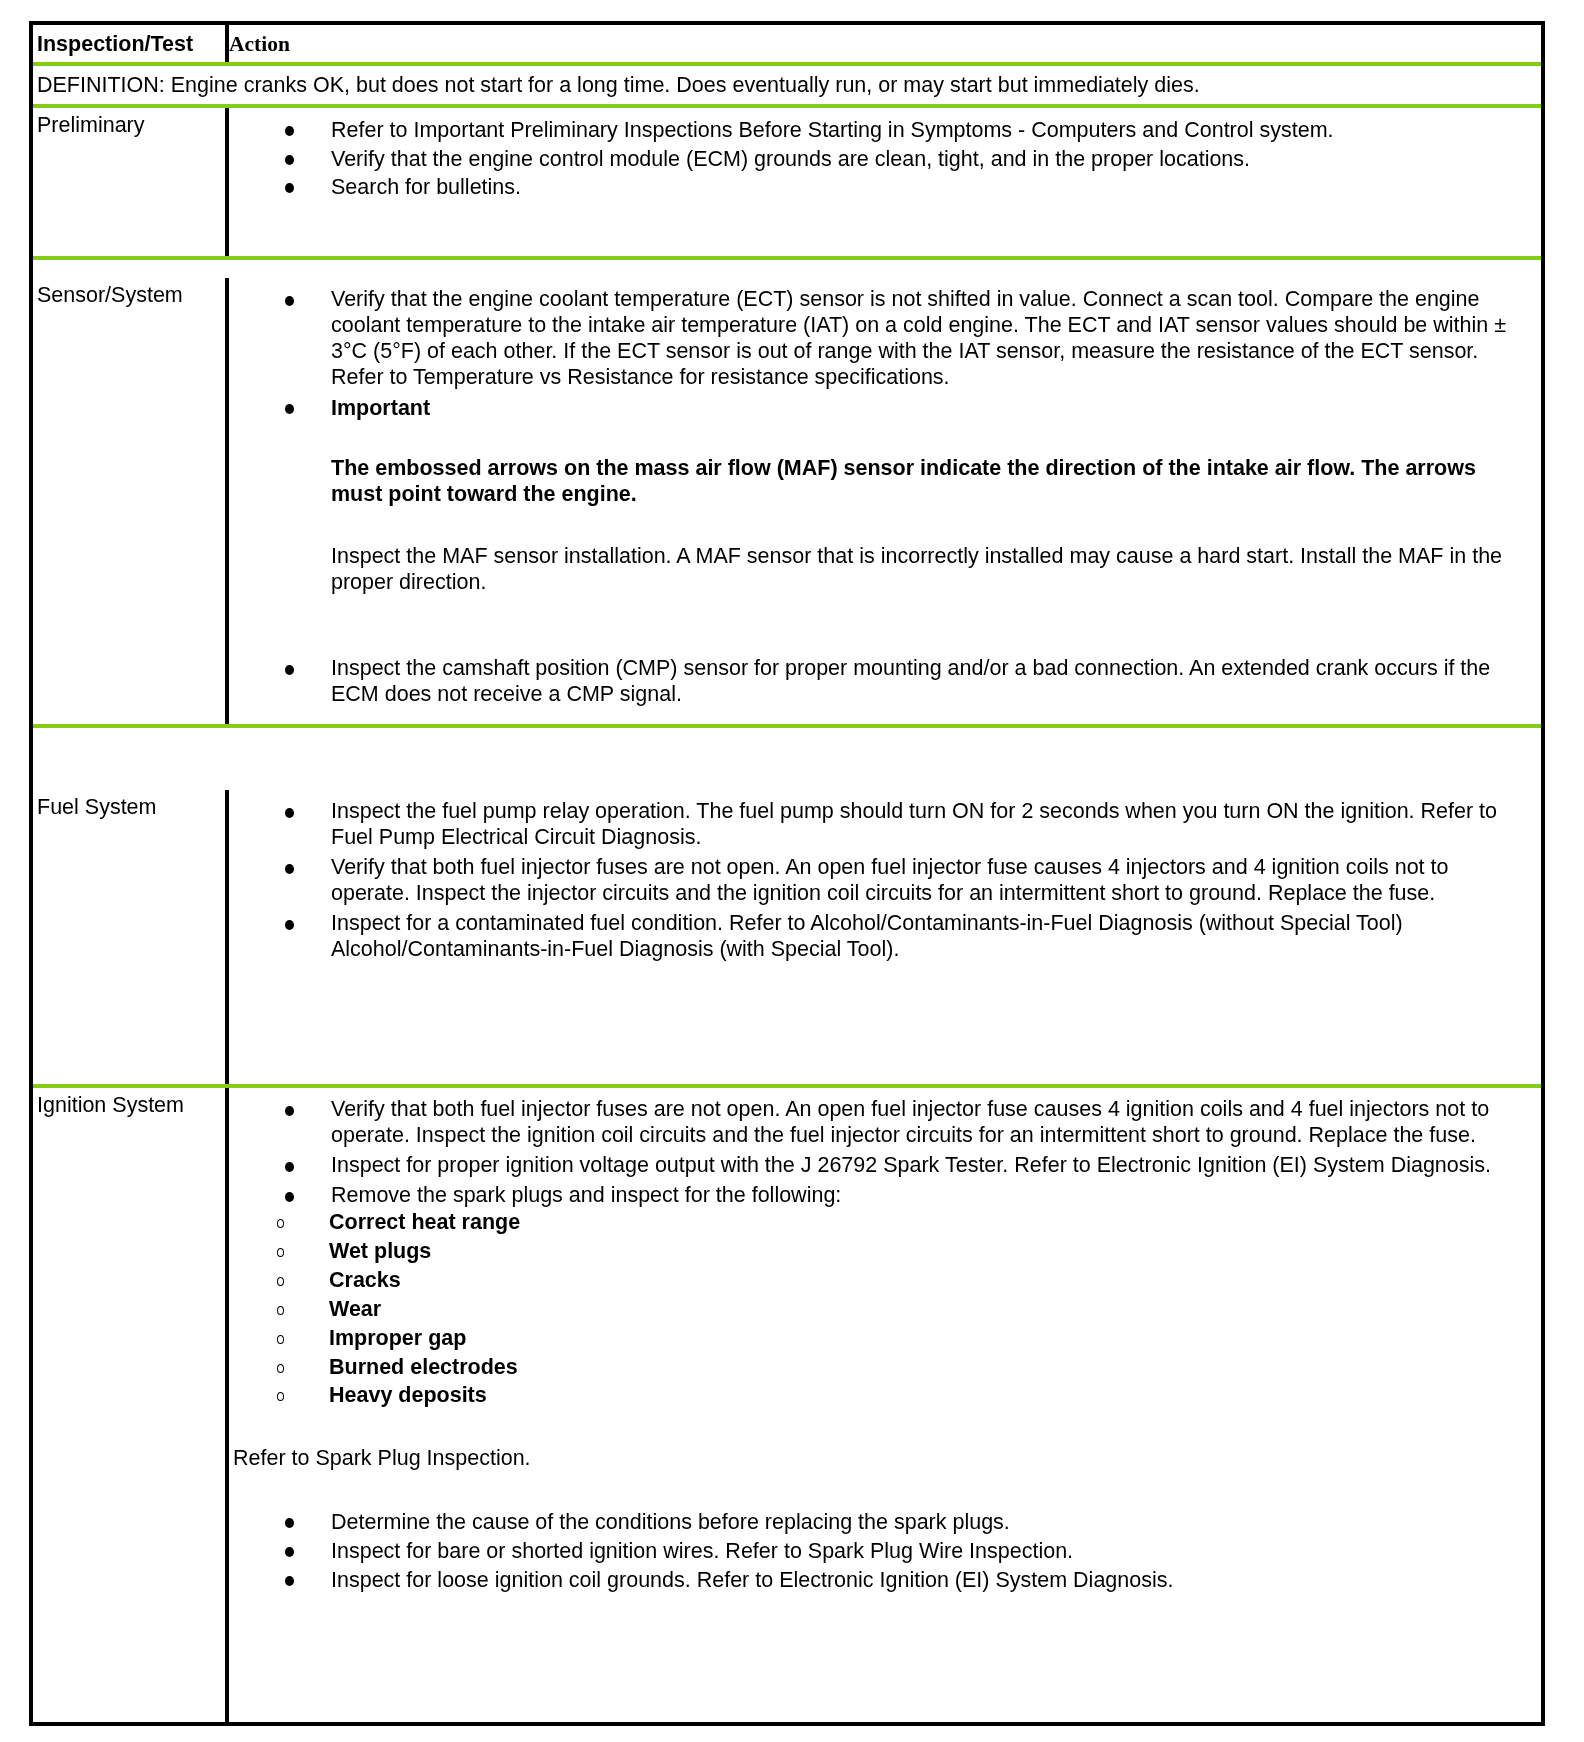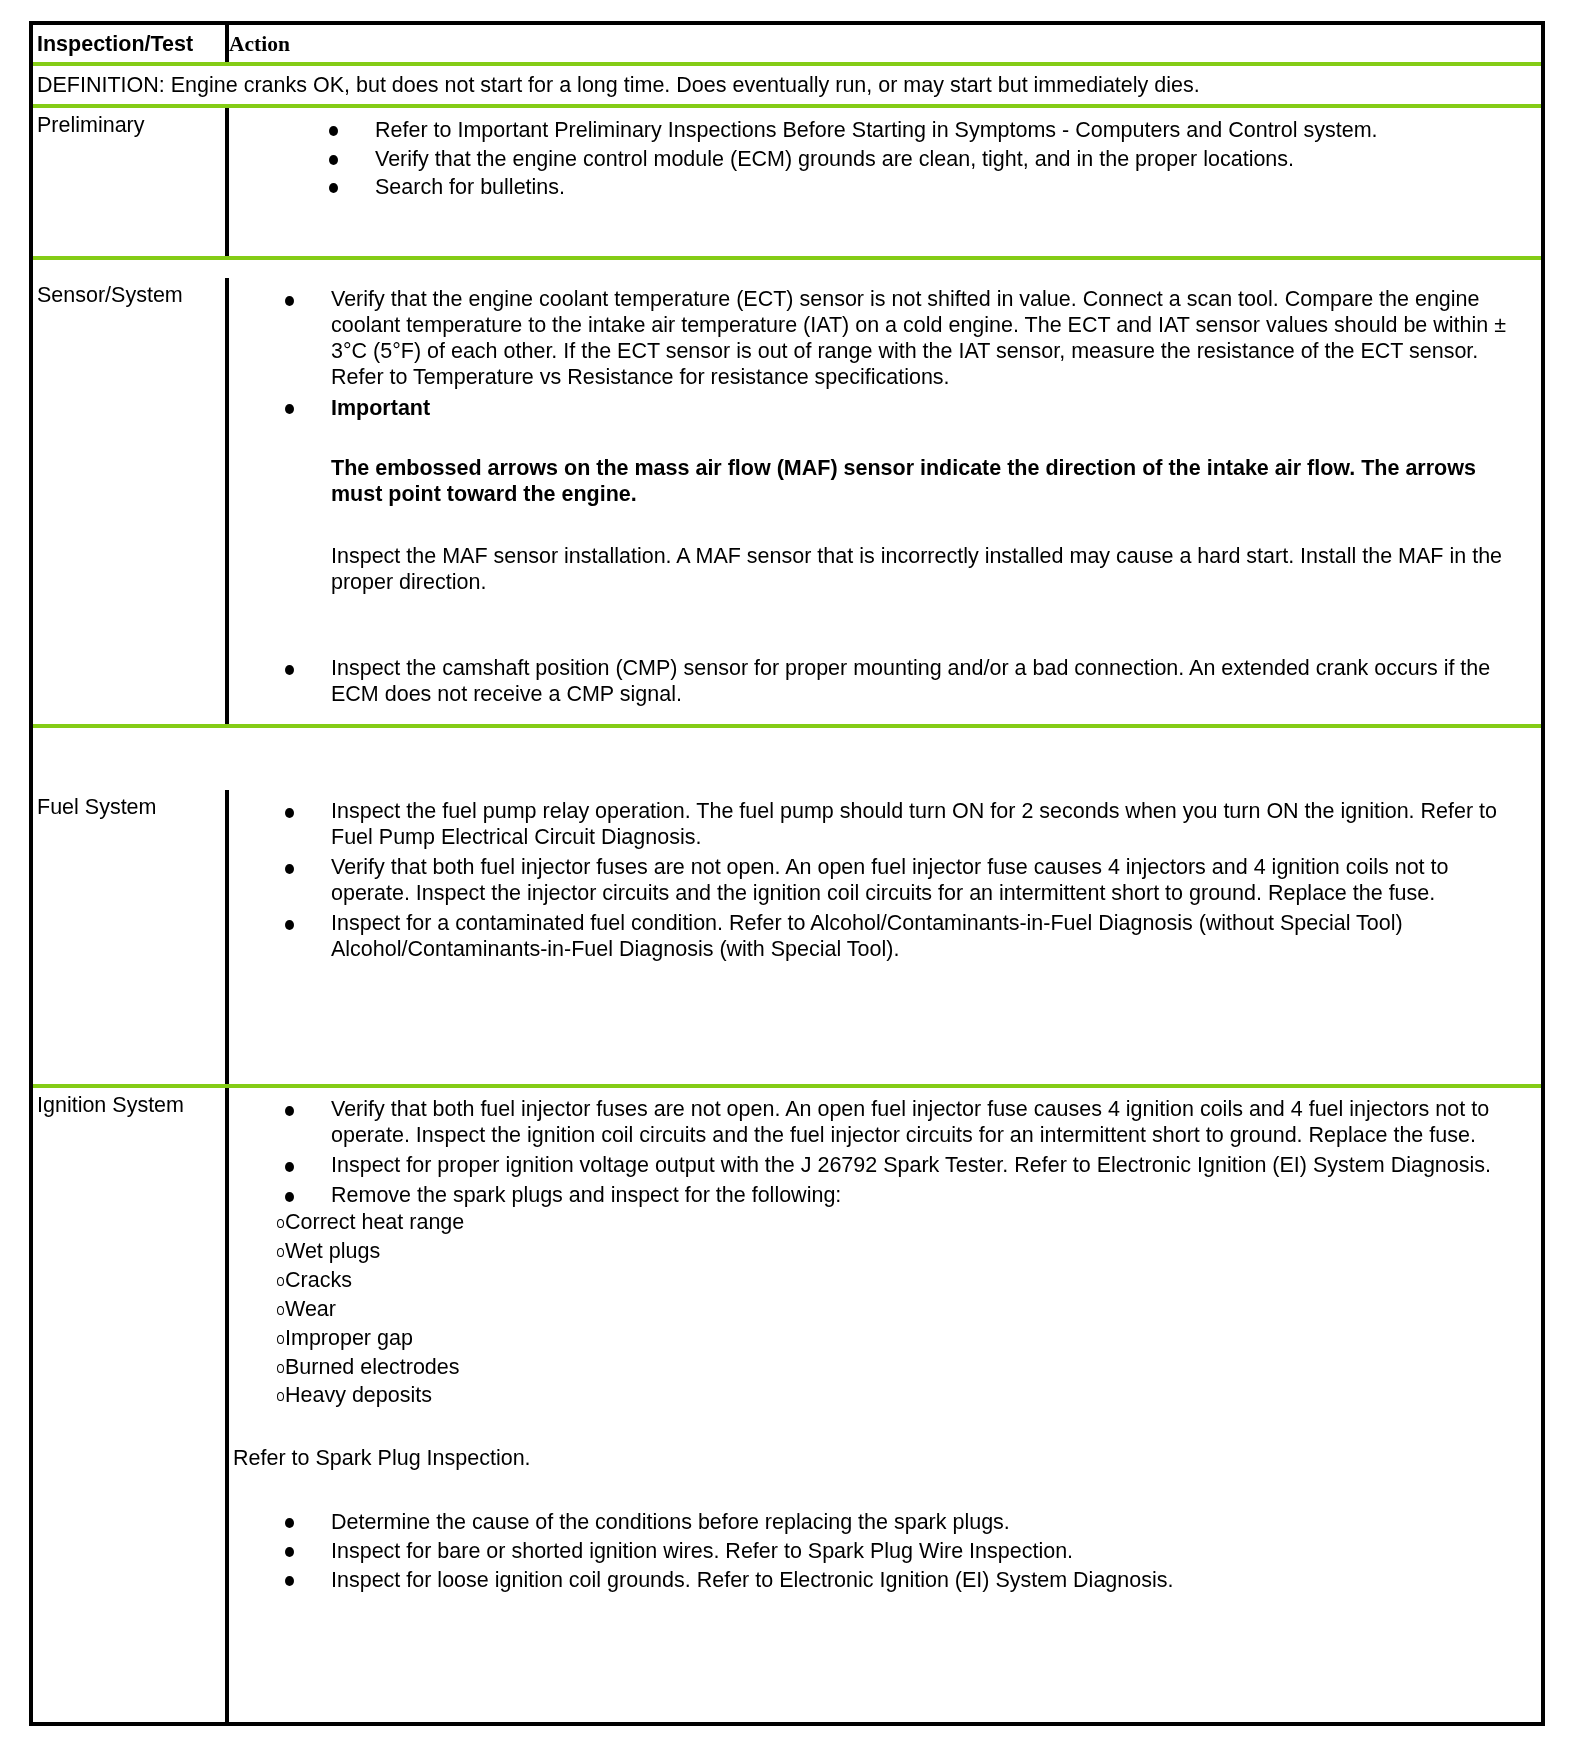--- a/index.html
+++ b/index.html
@@ -15,42 +15,42 @@
   .hdr .col-left, .hdr .col-right { font-weight: bold; padding-top: 7px; }
   .hdr .col-right { text-align: left; font-family: Liberation Serif, serif; }
   .def { padding: 6px 0 0 4px; line-height: 26px; white-space: nowrap; }
   ul.blist { list-style: none; margin: 0; padding: 0; }
   ul.blist > li { position: relative; padding-left: 102px; line-height: 28.7px; margin-right: 14px; }
   ul.blist > li::before { content: ""; position: absolute; left: 56px; top: 10px; width: 9px; height: 10px;
                           border-radius: 50%; background: #000; }
   .b { font-weight: bold; }
   .para { padding-left: 102px; line-height: 28.7px; margin-right: 14px; }
   ul.sub { list-style: none; margin: 0; padding: 0; }
-  ul.sub > li { position: relative; padding-left: 56px; line-height: 28.9px; }
+  ul.sub > li { position: relative; padding-left: 100px; line-height: 28.9px; font-weight: bold; }
   ul.sub > li::before { content: ""; position: absolute; left: 48px; top: 11px; width: 7px; height: 9px;
                         border: 1.5px solid #000; border-radius: 50%; box-sizing: border-box; }
   .plain { padding-left: 4px; line-height: 28px; }
 </style>
 </head>
 <body>
 
 <div class="tbl">
 
   <div class="row hdr" style="top:0; height:41px;">
     <div class="col-left">Inspection/Test</div>
     <div class="col-right">Action</div>
   </div>
 
   <div class="row" style="top:41px; height:42px;">
     <div class="def">DEFINITION: Engine cranks OK, but does not start for a long time. Does eventually run, or may start but immediately dies.</div>
   </div>
 
   <div class="row" style="top:83px; height:152px;">
     <div class="col-left">Preliminary</div>
-    <div class="col-right" style="padding-top:8px;padding-left:44px;">
+    <div class="col-right" style="padding-top:8px;">
       <ul class="blist">
         <li>Refer to Important Preliminary Inspections Before Starting in Symptoms - Computers and Control system.</li>
         <li>Verify that the engine control module (ECM) grounds are clean, tight, and in the proper locations.</li>
         <li>Search for bulletins.</li>
       </ul>
     </div>
   </div>
 
   <div class="row" style="top:253px; height:450px;">
     <div class="col-left">Sensor/System</div>

